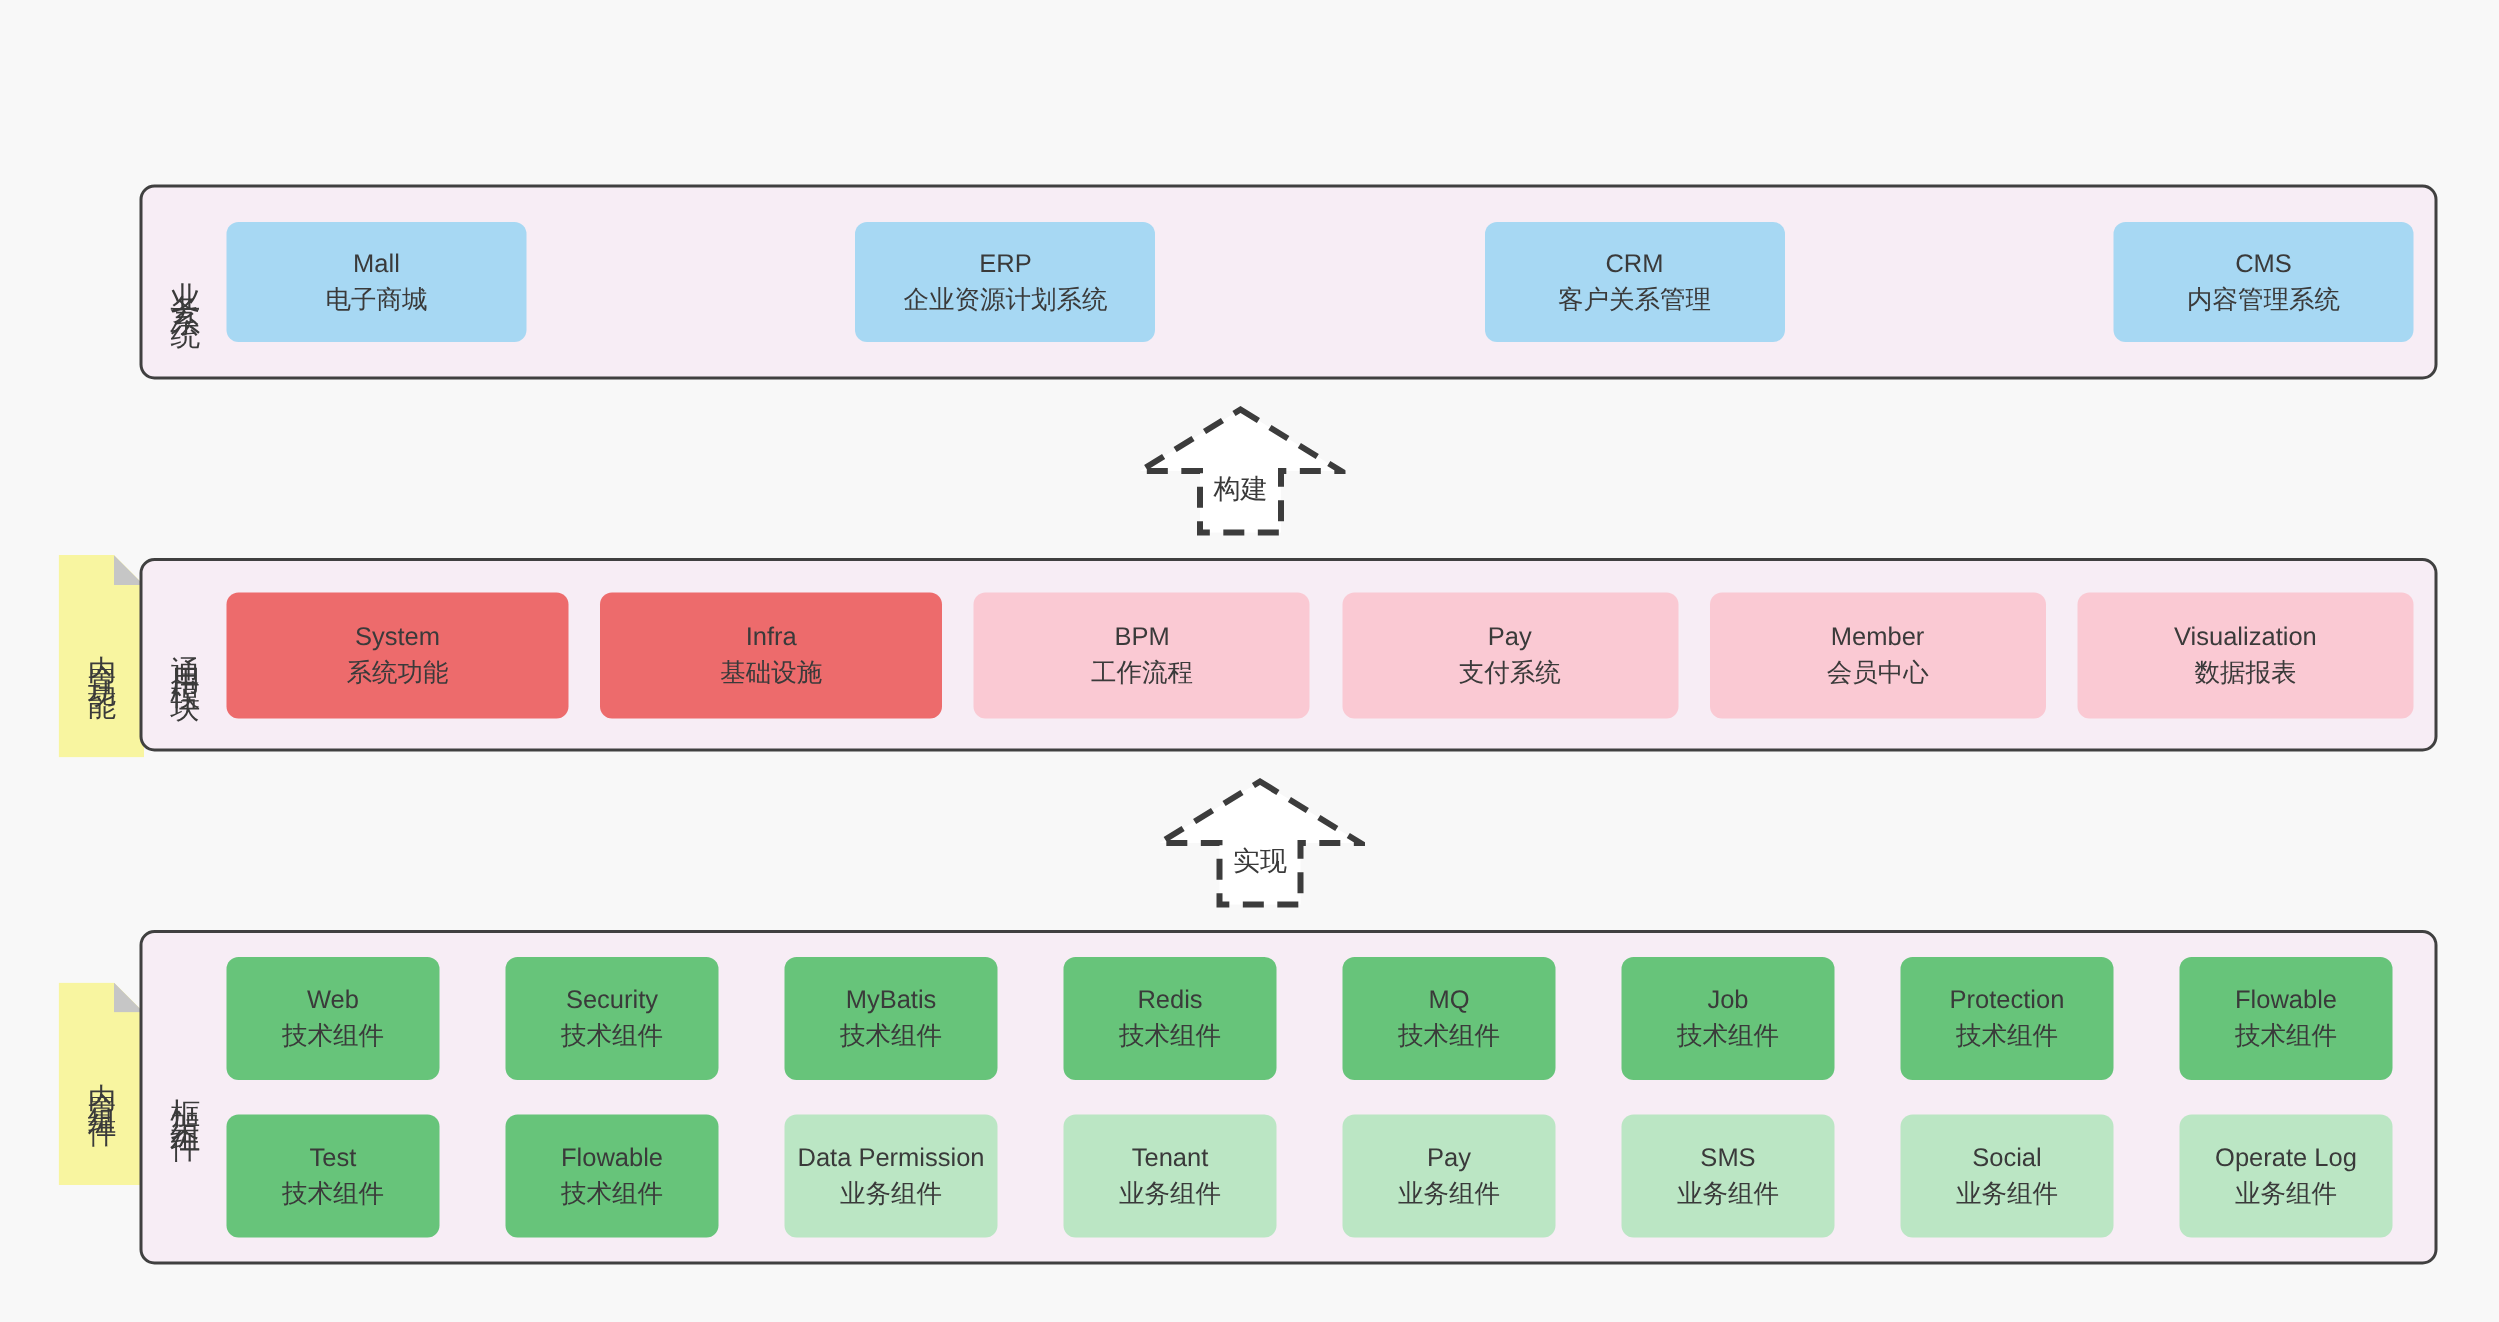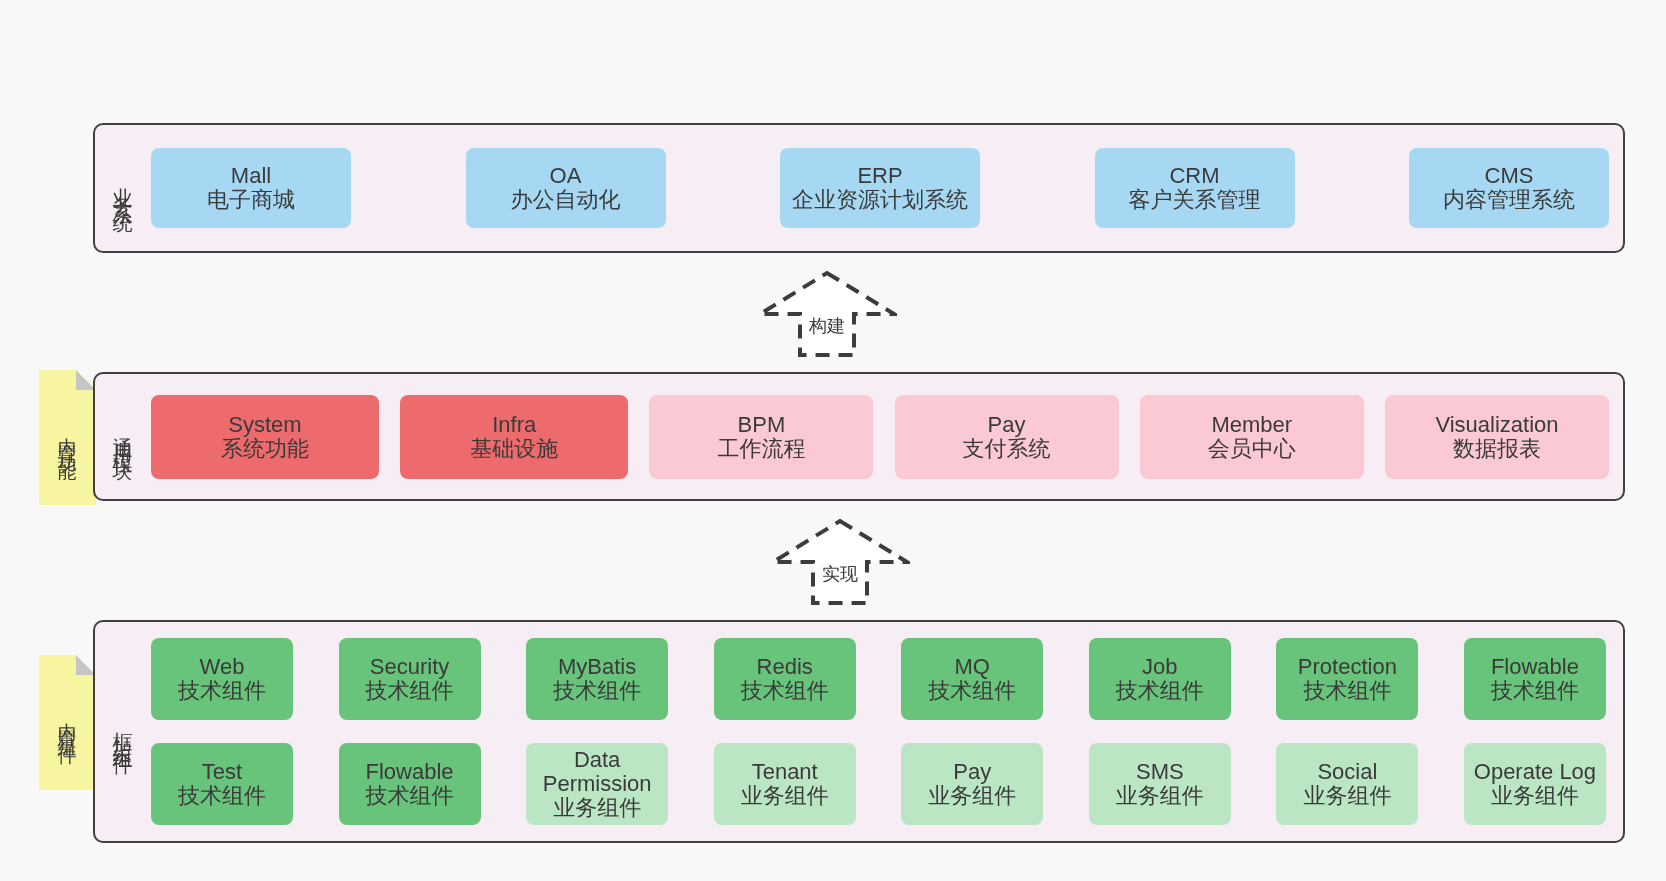--- a/index.html
+++ b/index.html
@@ -29,29 +29,29 @@
     writing-mode:vertical-lr;text-orientation:upright;letter-spacing:8px;
     line-height:1;
   }
   .box-row{
     flex:1;display:flex;justify-content:space-between;align-items:center;
     padding-right:14px;
   }
   .box{
     box-sizing:border-box;border-radius:8px;
     display:flex;flex-direction:column;justify-content:center;align-items:center;
-    text-align:center;font-size:22px;line-height:24px;
+    text-align:center;font-size:17px;line-height:24px;
   }
   .box .en,.box .zh{display:block;}
   .box-blue{width:200px;height:80px;background:var(--blue,#a7d8f3);}
   .box-red{width:228px;height:84px;background:var(--red,#ed6b6c);}
   .box-pink{width:224px;height:84px;background:var(--pink,#fac9d3);text-align:center;}
   .grid-col{
     flex:1;display:flex;flex-direction:column;justify-content:center;gap:23px;
-    padding-right:17px;
+    padding-right:28px;
   }
   .grid-row{display:flex;justify-content:space-between;align-items:center;}
   .box-green{width:142px;height:82px;background:var(--green,#67c47a);}
   .box-lgreen{width:142px;height:82px;background:var(--light_green,#bbe6c4);}
 
   .tag{
     position:absolute;left:39px;width:57px;height:135px;z-index:0;
     background:var(--yellow,#f8f5a0);
     display:flex;align-items:center;justify-content:center;
     clip-path:polygon(0 0,calc(100% - 20px) 0,100% 20px,100% 100%,0 100%);
@@ -78,24 +78,20 @@
 <div class="section" id="section-business">
   <div class="section-label">
     <span class="vtext">业务系统</span>
   </div>
   <div class="box-row">
     <div class="box box-blue">
       <span class="en">Mall</span>
       <span class="zh">电子商城</span>
     </div>
     <div class="box box-blue">
-      <span class="en">OA</span>
-      <span class="zh">办公自动化</span>
-    </div>
-    <div class="box box-blue">
       <span class="en">ERP</span>
       <span class="zh">企业资源计划系统</span>
     </div>
     <div class="box box-blue">
       <span class="en">CRM</span>
       <span class="zh">客户关系管理</span>
     </div>
     <div class="box box-blue">
       <span class="en">CMS</span>
       <span class="zh">内容管理系统</span>

